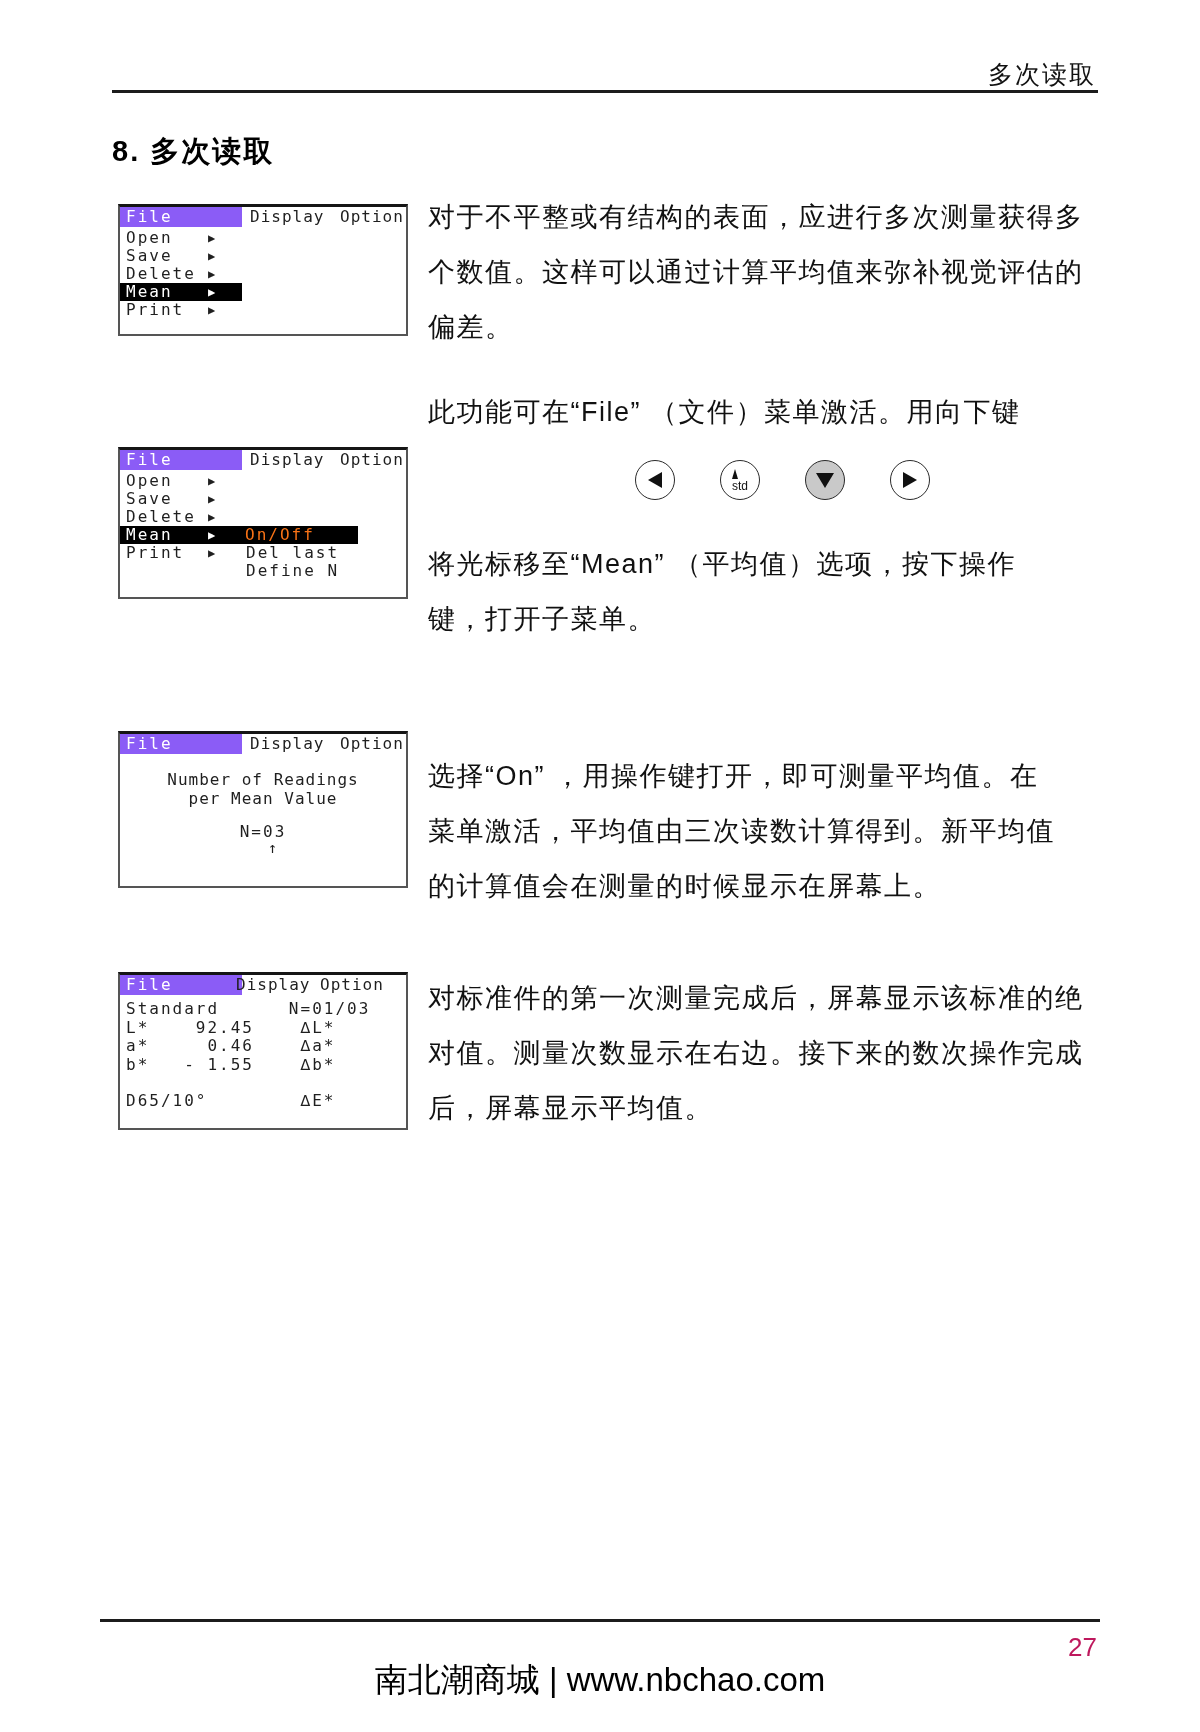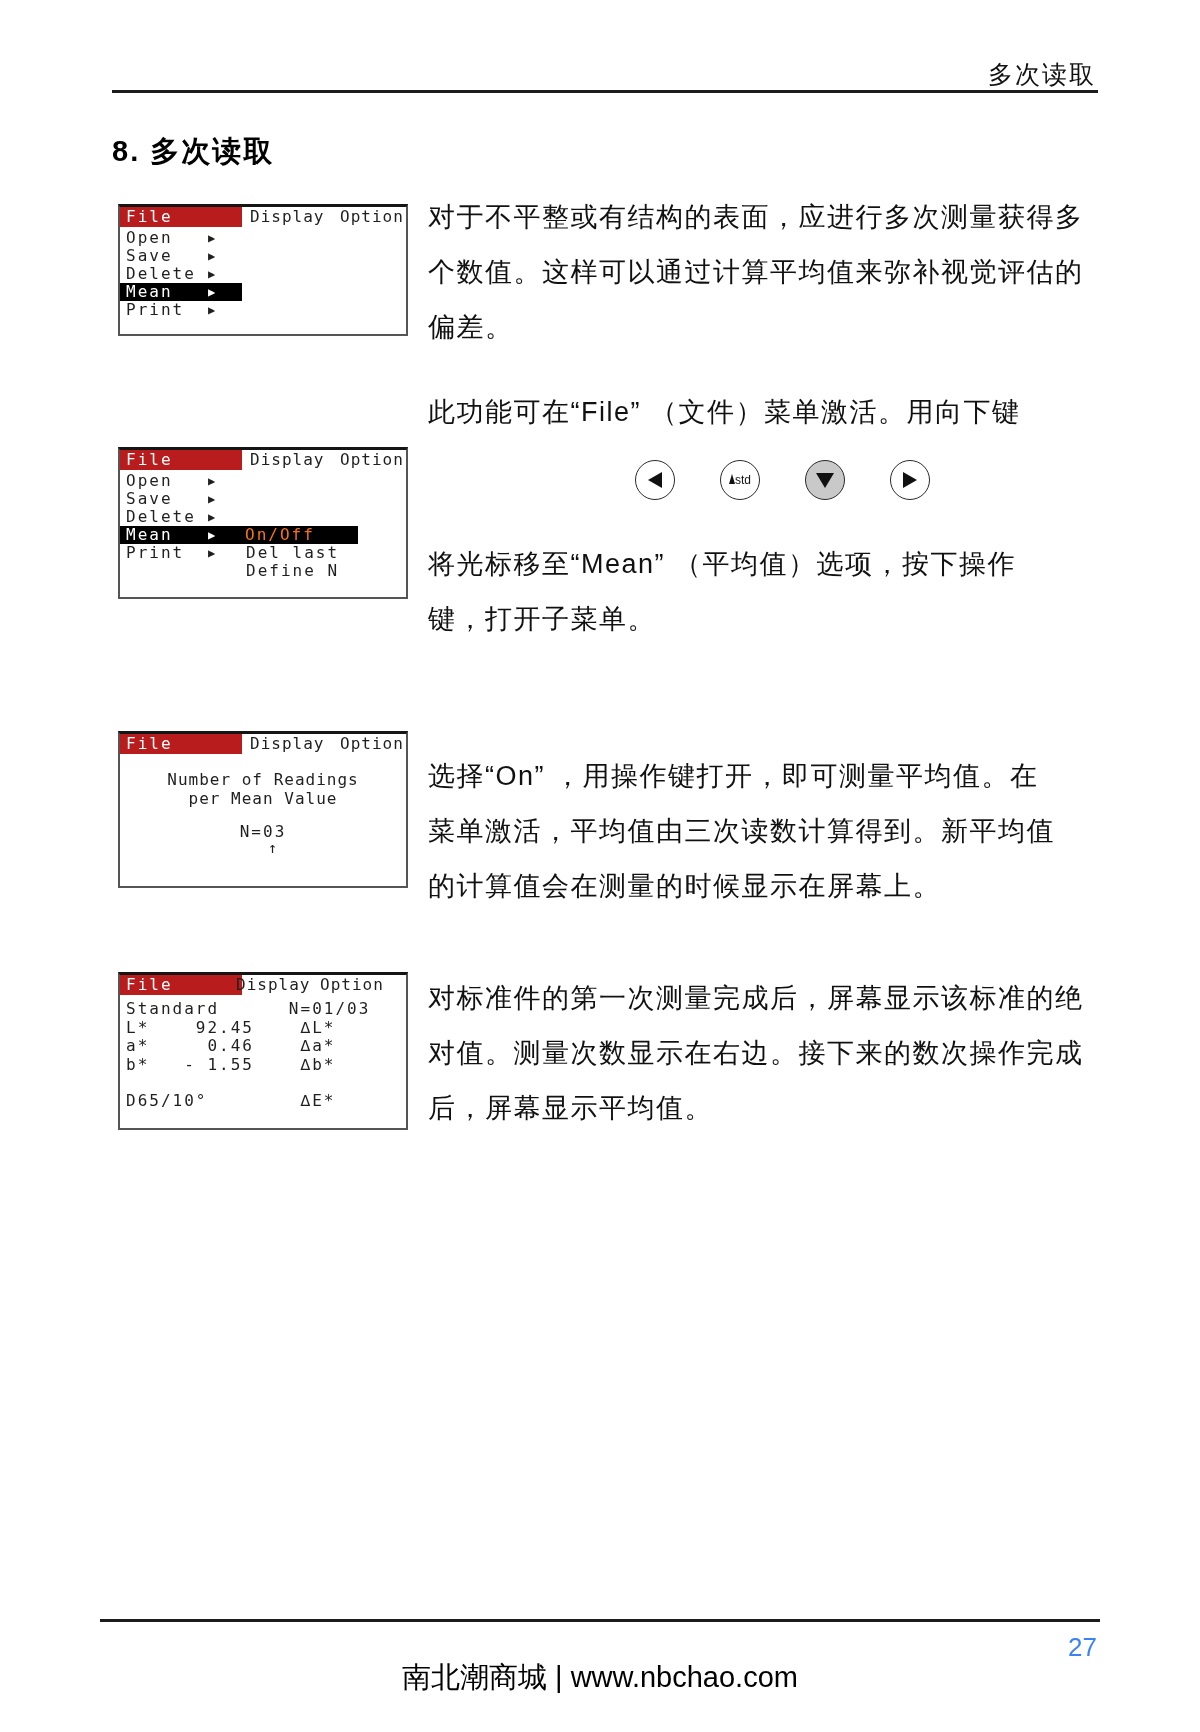--- a/index.html
+++ b/index.html
@@ -16,21 +16,21 @@
   .screen{position:absolute;left:118px;width:290px;box-sizing:border-box;
           border:2px solid #555;border-top:3px solid #151515;background:#fff;
           font-family:"DejaVu Sans Mono","Liberation Mono",monospace;color:#1f1f1f;font-size:16px;}
   .s1{top:204px;height:132px;}
   .s2{top:447px;height:152px;}
   .s3{top:731px;height:157px;}
   .s4{top:972px;height:158px;}
 
   .menubar{position:relative;height:20px;}
   .mfile{position:absolute;left:0;top:0;width:122px;height:20px;line-height:20px;
-         background:#b91c1c;color:#fff;padding-left:6px;box-sizing:border-box;letter-spacing:2px;}
+         background:#8b5cf6;color:#fff;padding-left:6px;box-sizing:border-box;letter-spacing:2px;}
   .mdisplay{position:absolute;left:130px;top:0;line-height:20px;letter-spacing:1px;}
   .moption{position:absolute;left:220px;top:0;line-height:20px;letter-spacing:1px;}
   .s4 .mdisplay{left:116px;}
   .s4 .moption{left:200px;}
 
   .mrows{margin-top:2px;}
   .mrow{position:relative;height:18px;line-height:18px;padding-left:6px;box-sizing:border-box;}
   .mrow .mlabel{letter-spacing:2px;}
   .mrow .marrow{position:absolute;left:88px;top:0;font-size:12px;line-height:18px;}
   .mrow.sel{width:122px;background:#000;color:#fff;}
@@ -57,29 +57,29 @@
   .keys{position:absolute;top:460px;left:635px;display:flex;gap:45px;}
   .key{width:40px;height:40px;border:1.5px solid #2a2a2a;border-radius:50%;background:#fff;
        box-sizing:border-box;display:flex;align-items:center;justify-content:center;}
   .key-active{background:#c9c9c9;}
   .tri-left{width:0;height:0;border-top:8px solid transparent;border-bottom:8px solid transparent;
             border-right:14px solid #111;}
   .tri-right{width:0;height:0;border-top:8px solid transparent;border-bottom:8px solid transparent;
              border-left:14px solid #111;}
   .tri-down{width:0;height:0;border-left:9px solid transparent;border-right:9px solid transparent;
             border-top:15px solid #111;}
-  .std-wrap{display:flex;flex-direction:row;align-items:flex-start;}
+  .std-wrap{display:flex;flex-direction:column;align-items:flex-start;}
   .tri-up{width:0;height:0;border-left:3.5px solid transparent;border-right:3.5px solid transparent;
           border-bottom:10px solid #111;margin-bottom:1px;}
   .std-label{font-size:12px;line-height:12px;color:#111;font-family:"Liberation Sans",sans-serif;}
 
   
   .ftr-rule{position:absolute;top:1619px;left:100px;width:1000px;height:3px;background:#1c1c1c;}
-  .pageno{position:absolute;top:1632px;right:103px;font-size:26px;color:#3b82f6;}
-  .ftr-text{position:absolute;top:1658px;left:0;width:1200px;text-align:center;font-size:29px;color:#000;}
+  .pageno{position:absolute;top:1632px;right:103px;font-size:26px;color:#be185d;}
+  .ftr-text{position:absolute;top:1658px;left:0;width:1200px;text-align:center;font-size:33px;color:#000;}
 </style>
 </head>
 <body>
 
 <div class="page">
 
   <div class="hdr-title">多次读取</div>
   <div class="hdr-rule"></div>
   <h1 class="sec-title">8. 多次读取</h1>
 

